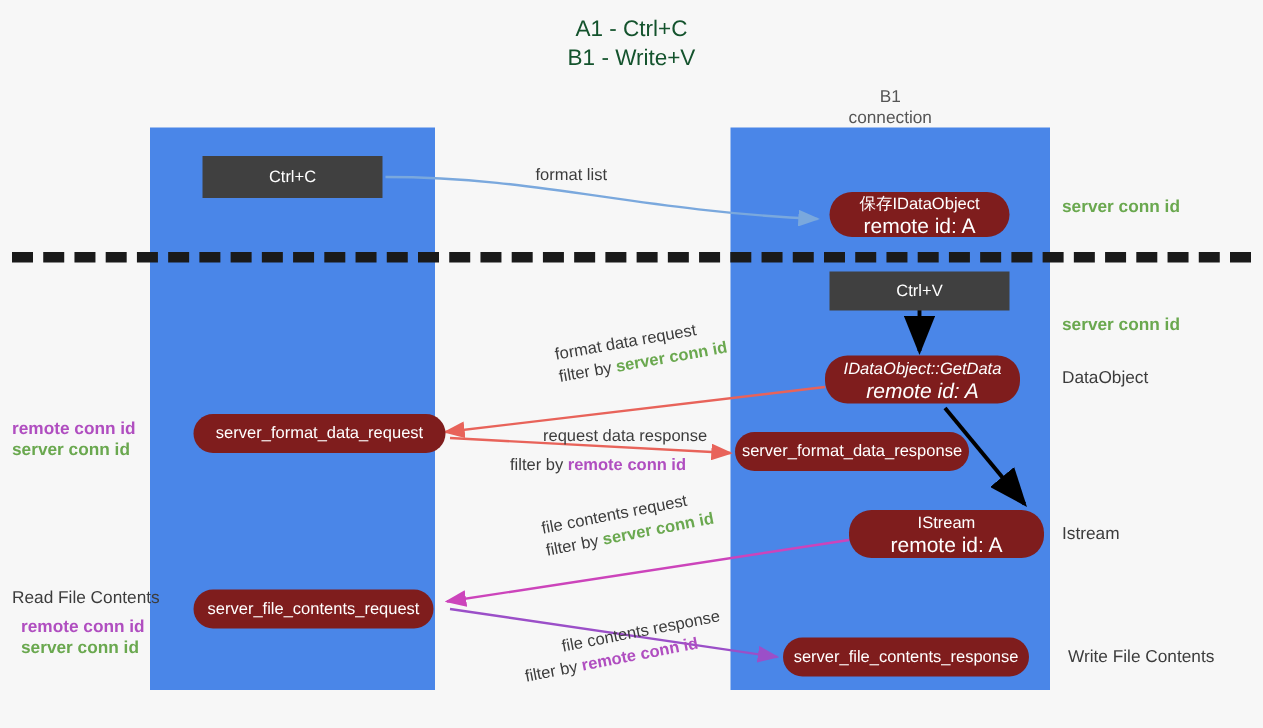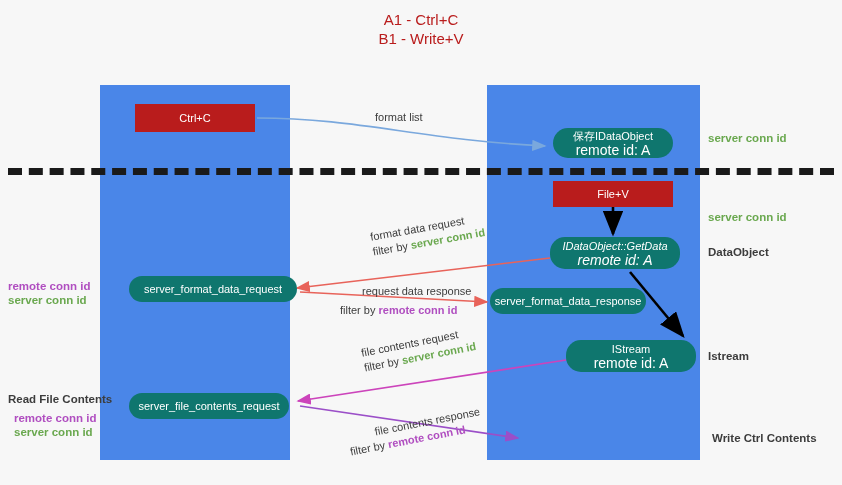--- a/index.html
+++ b/index.html
@@ -25,21 +25,21 @@
 
   
   .title {
     position: absolute;
     left: 0;
     top: 10px;
     width: 842px;
     text-align: center;
     font-size: 15px;
     line-height: 19px;
-    color: #b91c1c;
+    color: #14532d;
   }
 
   
   .lane-header {
     position: absolute;
     text-align: center;
     font-size: 11.5px;
     line-height: 14px;
     color: #555555;
   }
@@ -57,42 +57,41 @@
     display: flex;
     flex-direction: column;
     align-items: center;
     justify-content: center;
     color: #ffffff;
     font-size: 11px;
     line-height: 14px;
     text-align: center;
     padding: 2px 4px;
   }
-  .node.green { background: #b91c1c; }
-  .node.orange { background: #0f766e; border-radius: 15px; }
+  .node.green { background: #404040; }
+  .node.orange { background: #7f1d1d; border-radius: 15px; }
   .node .l2 { font-size: 14px; line-height: 14px; }
 
   
   .divider {
     position: absolute;
     left: 8px;
     top: 168px;
     width: 826px;
     height: 0;
     border-top: 7px dashed #1a1a1a;
   }
 
   
   .side-label {
     position: absolute;
     font-size: 11.5px;
     line-height: 15px;
     color: #3c3c3c;
     white-space: nowrap;
-    font-weight: bold;
   }
   .conn-green { color: #6aa84f; font-weight: bold; }
   .conn-purple { color: #b04ec0; font-weight: bold; }
 
   
   .edge-label {
     position: absolute;
     font-size: 11px;
     line-height: 15px;
     color: #3c3c3c;
@@ -112,20 +111,24 @@
 </head>
 <body>
 
 <div id="stage">
 
   <div class="title">
     <div>A1 - Ctrl+C</div>
     <div>B1 - Write+V</div>
   </div>
 
+  <div class="lane-header" style="left:487px; top:58px; width:213px;">
+    <div>B1</div>
+    <div>connection</div>
+  </div>
 
   <div class="lane" style="left:100px; top:85px; width:190px; height:375px;"></div>
   <div class="lane" style="left:487px; top:85px; width:213px; height:375px;"></div>
 
   <svg class="overlay" viewBox="0 0 842 485" xmlns="http://www.w3.org/2000/svg">
     <defs>
       <marker id="ah-blue" markerWidth="9" markerHeight="7" refX="8" refY="3.5" orient="auto">
         <polygon points="0 0, 9 3.5, 0 7" fill="#7aa8dd"></polygon>
       </marker>
       <marker id="ah-red" markerWidth="9" markerHeight="7" refX="8" refY="3.5" orient="auto">
@@ -170,39 +173,42 @@
   <div class="node orange" style="left:129px; top:393px; width:160px; height:26px;">
     <div>server_file_contents_request</div>
   </div>
 
   <div class="node orange" style="left:553px; top:128px; width:120px; height:30px;">
     <div>保存IDataObject</div>
     <div class="l2">remote id: A</div>
   </div>
 
   <div class="node green" style="left:553px; top:181px; width:120px; height:26px;">
-    <div>File+V</div>
+    <div>Ctrl+V</div>
   </div>
 
   <div class="node orange" style="left:550px; top:237px; width:130px; height:32px;font-style:italic;">
     <div>IDataObject::GetData</div>
     <div class="l2">remote id: A</div>
   </div>
 
   <div class="node orange" style="left:566px; top:340px; width:130px; height:32px;">
     <div>IStream</div>
     <div class="l2">remote id: A</div>
   </div>
 
   <div class="node orange" style="left:490px; top:288px; width:156px; height:26px;">
     <div>server_format_data_response</div>
   </div>
 
-
-  <div class="edge-label" style="left:375px; top:110px;">
+  <div class="node orange" style="left:522px; top:425px; width:164px; height:26px;">
+    <div>server_file_contents_response</div>
+  </div>
+
+  <div class="edge-label" style="left:357px; top:110px;">
     <span>format list</span>
   </div>
 
   <div class="edge-label rot-a" style="left:369px; top:230px;">
     <div>format data request</div>
     <div>
       <span>filter by </span><span class="conn-green">server conn id</span>
     </div>
   </div>
 
@@ -228,21 +234,21 @@
   </div>
 
   <div class="side-label conn-green" style="left:708px; top:131px;">server conn id</div>
 
   <div class="side-label conn-green" style="left:708px; top:210px;">server conn id</div>
 
   <div class="side-label" style="left:708px; top:245px;">DataObject</div>
 
   <div class="side-label" style="left:708px; top:349px;">Istream</div>
 
-  <div class="side-label" style="left:712px; top:431px;">Write Ctrl Contents</div>
+  <div class="side-label" style="left:712px; top:431px;">Write File Contents</div>
 
   <div class="side-label conn-purple" style="left:8px; top:279px;">remote conn id</div>
   <div class="side-label conn-green" style="left:8px; top:293px;">server conn id</div>
 
   <div class="side-label" style="left:8px; top:392px;">Read File Contents</div>
   <div class="side-label conn-purple" style="left:14px; top:411px;">remote conn id</div>
   <div class="side-label conn-green" style="left:14px; top:425px;">server conn id</div>
 
 </div>
 

